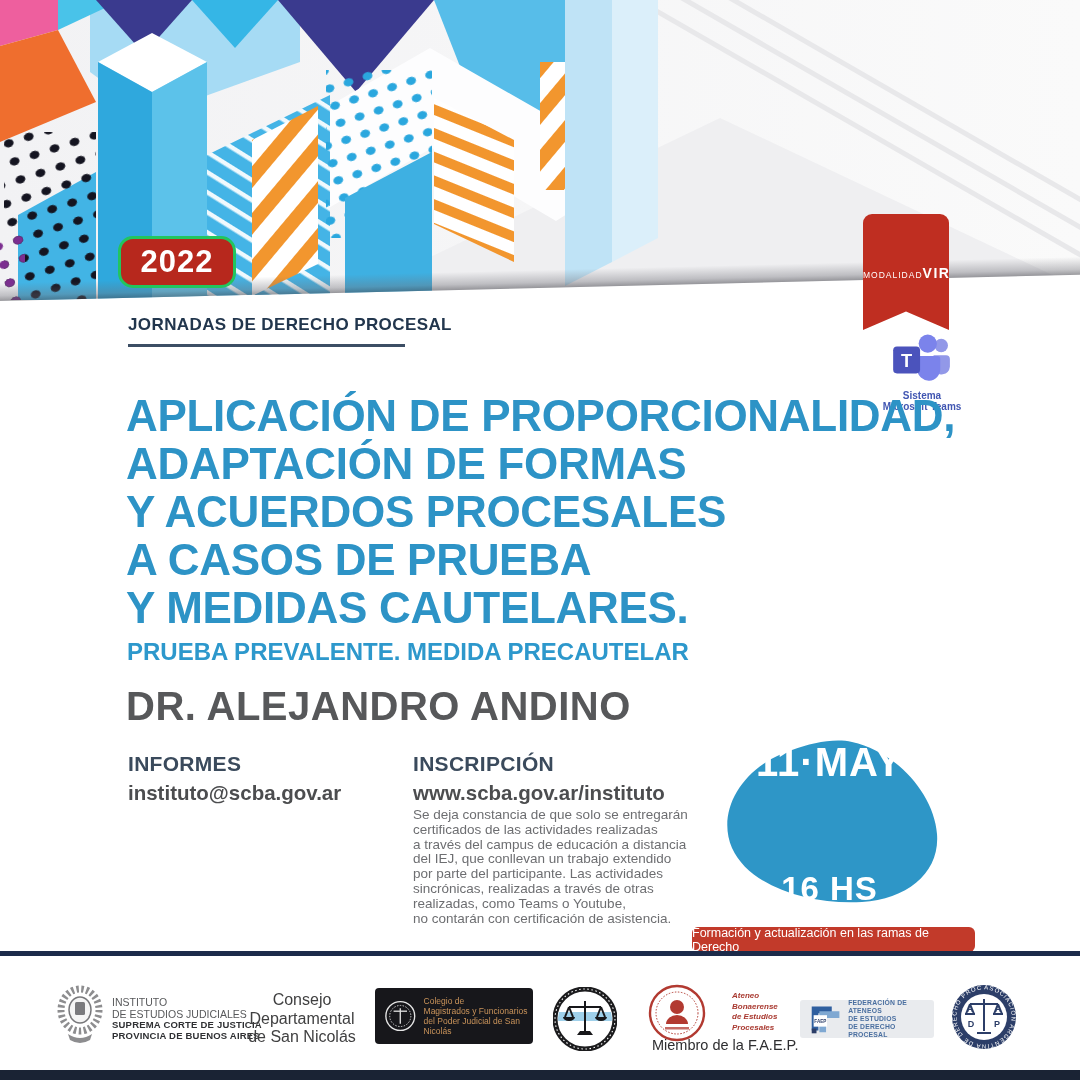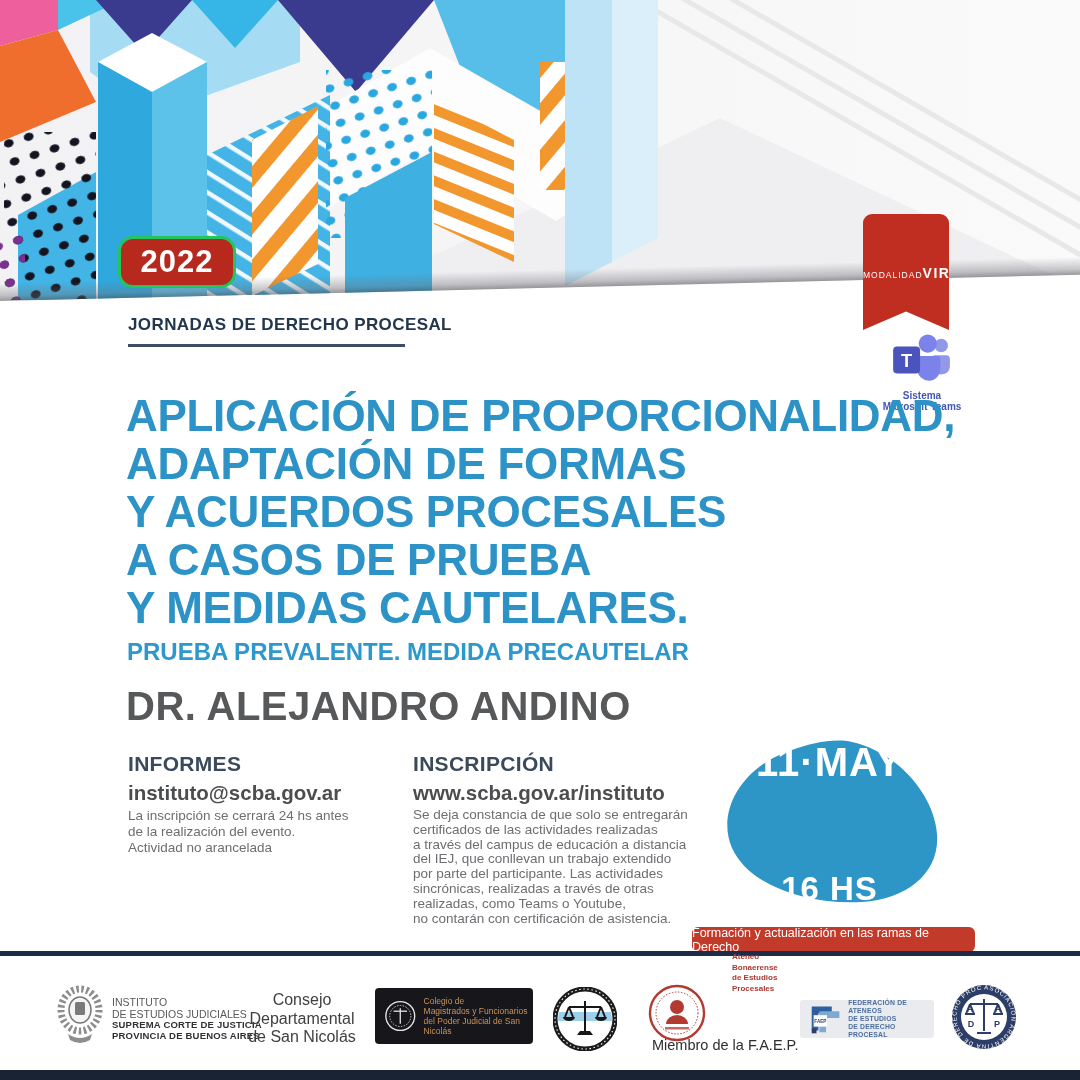--- a/index.html
+++ b/index.html
@@ -57,22 +57,22 @@
   .iej-text{position:absolute;left:112px;top:997px;}
   .iej-text .l12{font-size:10.5px;line-height:11.5px;color:#58595b;}
   .iej-text .l34{font-size:9.5px;line-height:10.5px;font-weight:bold;color:#2f3033;letter-spacing:.2px;}
   .consejo{position:absolute;left:246px;top:991px;width:112px;text-align:center;
            font-size:16px;line-height:18.5px;color:#404041;}
   .magistrados{position:absolute;left:375px;top:988px;width:158px;height:56px;background:#17171b;
            border-radius:4px;display:flex;align-items:center;}
   .magistrados .mtxt{font-size:8.5px;line-height:10px;color:#c9935a;margin-left:6px;}
   .abogados-seal{position:absolute;left:553px;top:987px;}
   .ateneo-seal{position:absolute;left:648px;top:984px;}
-  .ateneo-text{position:absolute;left:732px;top:952px;font-size:8px;line-height:10.5px;
-           font-weight:bold;color:#a93a31;}
+  .ateneo-text{position:absolute;left:732px;top:991px;font-size:8px;line-height:10.5px;
+           font-weight:bold;color:#a93a31;font-style:italic;}
   .faep-member{position:absolute;left:652px;top:1037px;font-size:14.5px;color:#2e2e30;}
   .federacion{position:absolute;left:800px;top:1000px;width:134px;height:38px;background:#e9ebee;
            border-radius:3px;display:flex;align-items:center;}
   .federacion .ftxt{font-size:6.8px;line-height:8.2px;color:#4a6fa0;font-weight:bold;margin-left:4px;letter-spacing:.2px;}
   .aadp-seal{position:absolute;left:950px;top:983px;}
 </style>
 </head>
 <body>
 
 <div class="canvas">
@@ -188,25 +188,20 @@
       <div>Y ACUERDOS PROCESALES</div>
       <div>A CASOS DE PRUEBA</div>
       <div>Y MEDIDAS CAUTELARES.</div>
     </div>
     <div class="subtitle">PRUEBA PREVALENTE. MEDIDA PRECAUTELAR</div>
     <div class="speaker">DR. ALEJANDRO ANDINO</div>
 
     <div class="col col-informes">
       <h3>INFORMES</h3>
       <div class="biglink">instituto@scba.gov.ar</div>
-      <div class="notes">
-        <div>La inscripción se cerrará 24 hs antes</div>
-        <div>de la realización del evento.</div>
-        <div>Actividad no arancelada</div>
-      </div>
     </div>
 
     <div class="col col-inscripcion">
       <h3>INSCRIPCIÓN</h3>
       <div class="biglink">www.scba.gov.ar/instituto</div>
       <div class="notes">
         <div>Se deja constancia de que solo se entregarán</div>
         <div>certificados de las actividades realizadas</div>
         <div>a través del campus de educación a distancia</div>
         <div>del IEJ, que conllevan un trabajo extendido</div>

